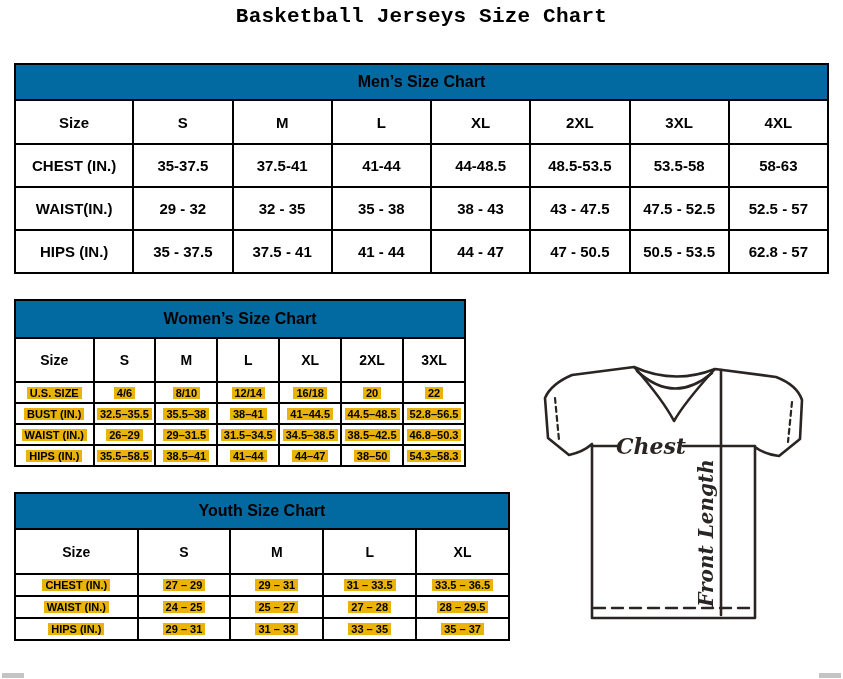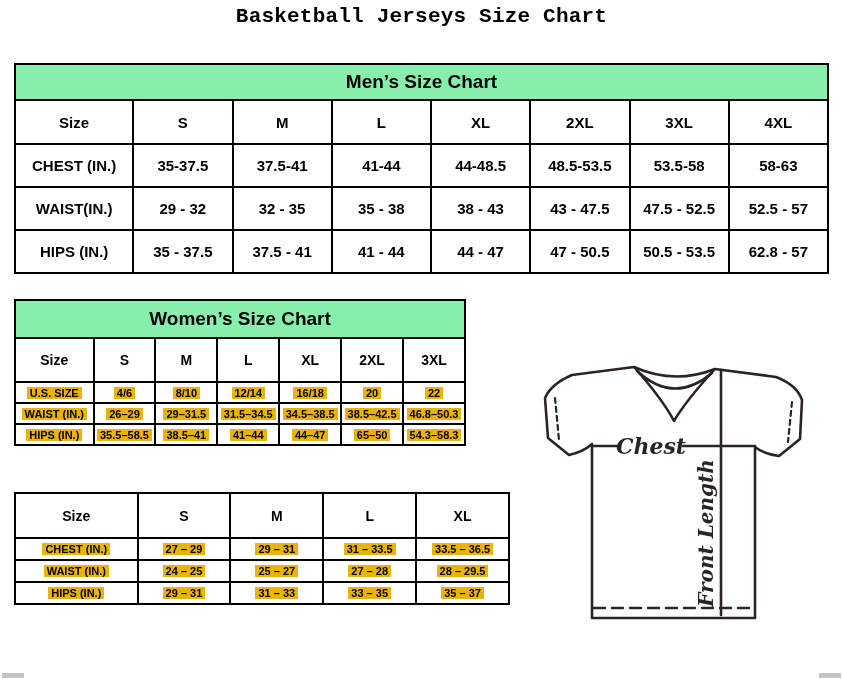--- a/index.html
+++ b/index.html
@@ -7,23 +7,23 @@
     width:843px;height:679px;position:relative;overflow:hidden;
     background:#ffffff;color:#000;
     font-family:"Liberation Sans", sans-serif;
   }
   .page-title{
     position:absolute;top:5px;left:0;width:100%;
     text-align:center;font-size:21px;font-weight:bold;letter-spacing:.2px;font-family:Liberation Mono, monospace;
   }
   .size-table{position:absolute;}
   .band{
-    background:#86efac;border:2px solid #000;border-bottom:none;
+    background:#0369a1;border:2px solid #000;border-bottom:none;
     display:flex;align-items:center;justify-content:center;
-    font-weight:bold;font-size:19px;
+    font-weight:bold;font-size:16px;
   }
   .size-table table{
     border-collapse:collapse;width:100%;table-layout:fixed;background:#fff;
   }
   .size-table th,.size-table td{
     border:2px solid #000;text-align:center;vertical-align:middle;
     font-weight:bold;padding:0;overflow:hidden;white-space:nowrap;
   }
   
   .men{left:14px;top:63px;width:815px;}
@@ -132,43 +132,53 @@
           <tr>
             <td><span class="hl">U.S. SIZE</span></td>
             <td><span class="hl">4/6</span></td>
             <td><span class="hl">8/10</span></td>
             <td><span class="hl">12/14</span></td>
             <td><span class="hl">16/18</span></td>
             <td><span class="hl">20</span></td>
             <td><span class="hl">22</span></td>
           </tr>
           <tr>
+            <td><span class="hl">BUST (IN.)</span></td>
+            <td><span class="hl">32.5–35.5</span></td>
+            <td><span class="hl">35.5–38</span></td>
+            <td><span class="hl">38–41</span></td>
+            <td><span class="hl">41–44.5</span></td>
+            <td><span class="hl">44.5–48.5</span></td>
+            <td><span class="hl">52.8–56.5</span></td>
+          </tr>
+          <tr>
             <td><span class="hl">WAIST (IN.)</span></td>
             <td><span class="hl">26–29</span></td>
             <td><span class="hl">29–31.5</span></td>
             <td><span class="hl">31.5–34.5</span></td>
             <td><span class="hl">34.5–38.5</span></td>
             <td><span class="hl">38.5–42.5</span></td>
             <td><span class="hl">46.8–50.3</span></td>
           </tr>
           <tr>
             <td><span class="hl">HIPS (IN.)</span></td>
             <td><span class="hl">35.5–58.5</span></td>
             <td><span class="hl">38.5–41</span></td>
             <td><span class="hl">41–44</span></td>
             <td><span class="hl">44–47</span></td>
-            <td><span class="hl">65–50</span></td>
+            <td><span class="hl">38–50</span></td>
             <td><span class="hl">54.3–58.3</span></td>
           </tr>
         </tbody>
       </table>
     </div>
 </section>
 
 <section class="size-table youth">
+  <div class="band">Youth Size Chart</div>
   <div>
       <table>
         <thead>
           <tr>
             <th><span class="hl">Size</span></th>
             <th><span class="hl">S</span></th>
             <th><span class="hl">M</span></th>
             <th><span class="hl">L</span></th>
             <th><span class="hl">XL</span></th>
           </tr>

